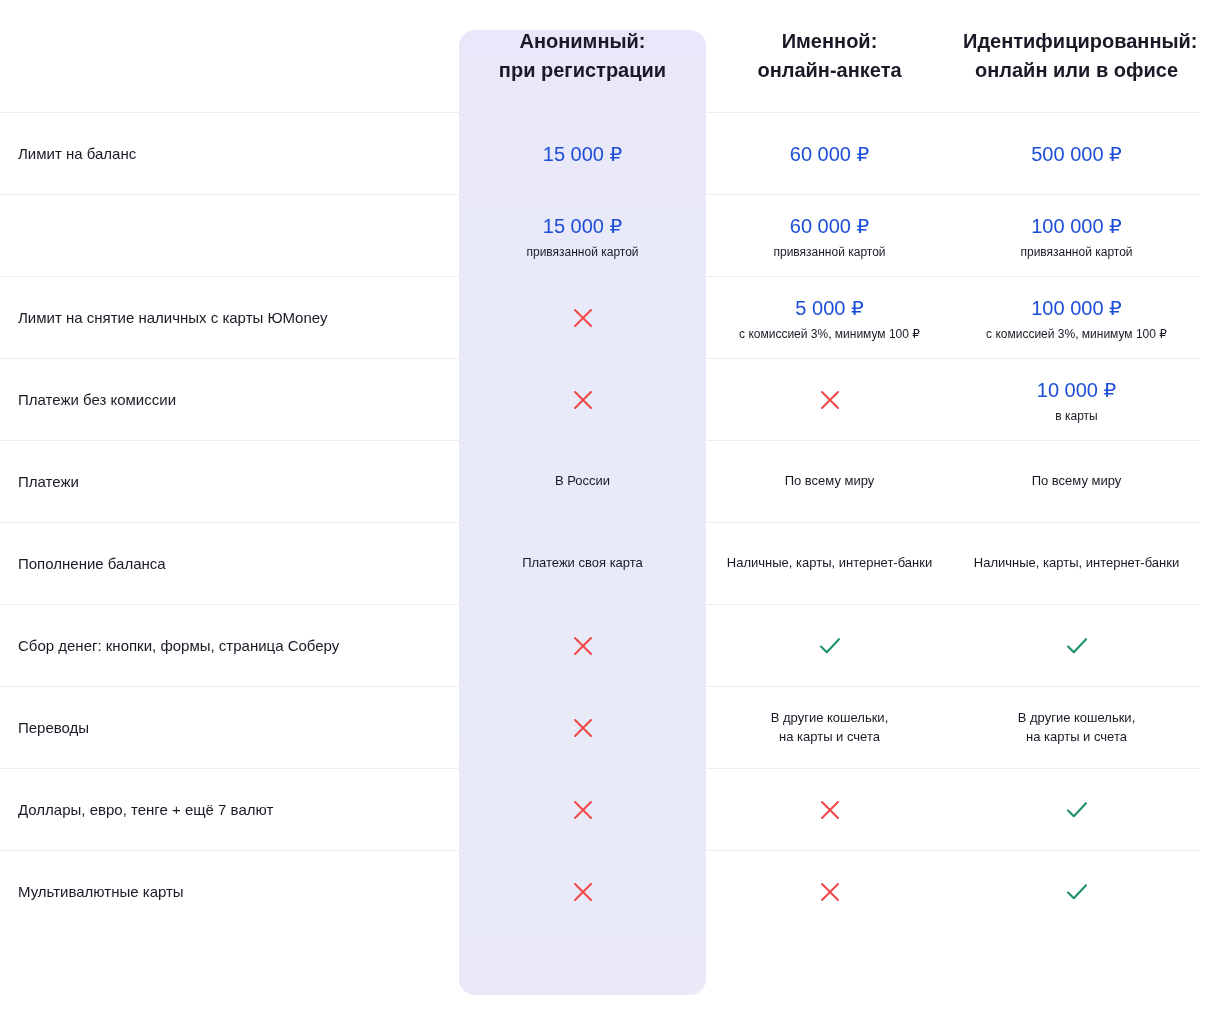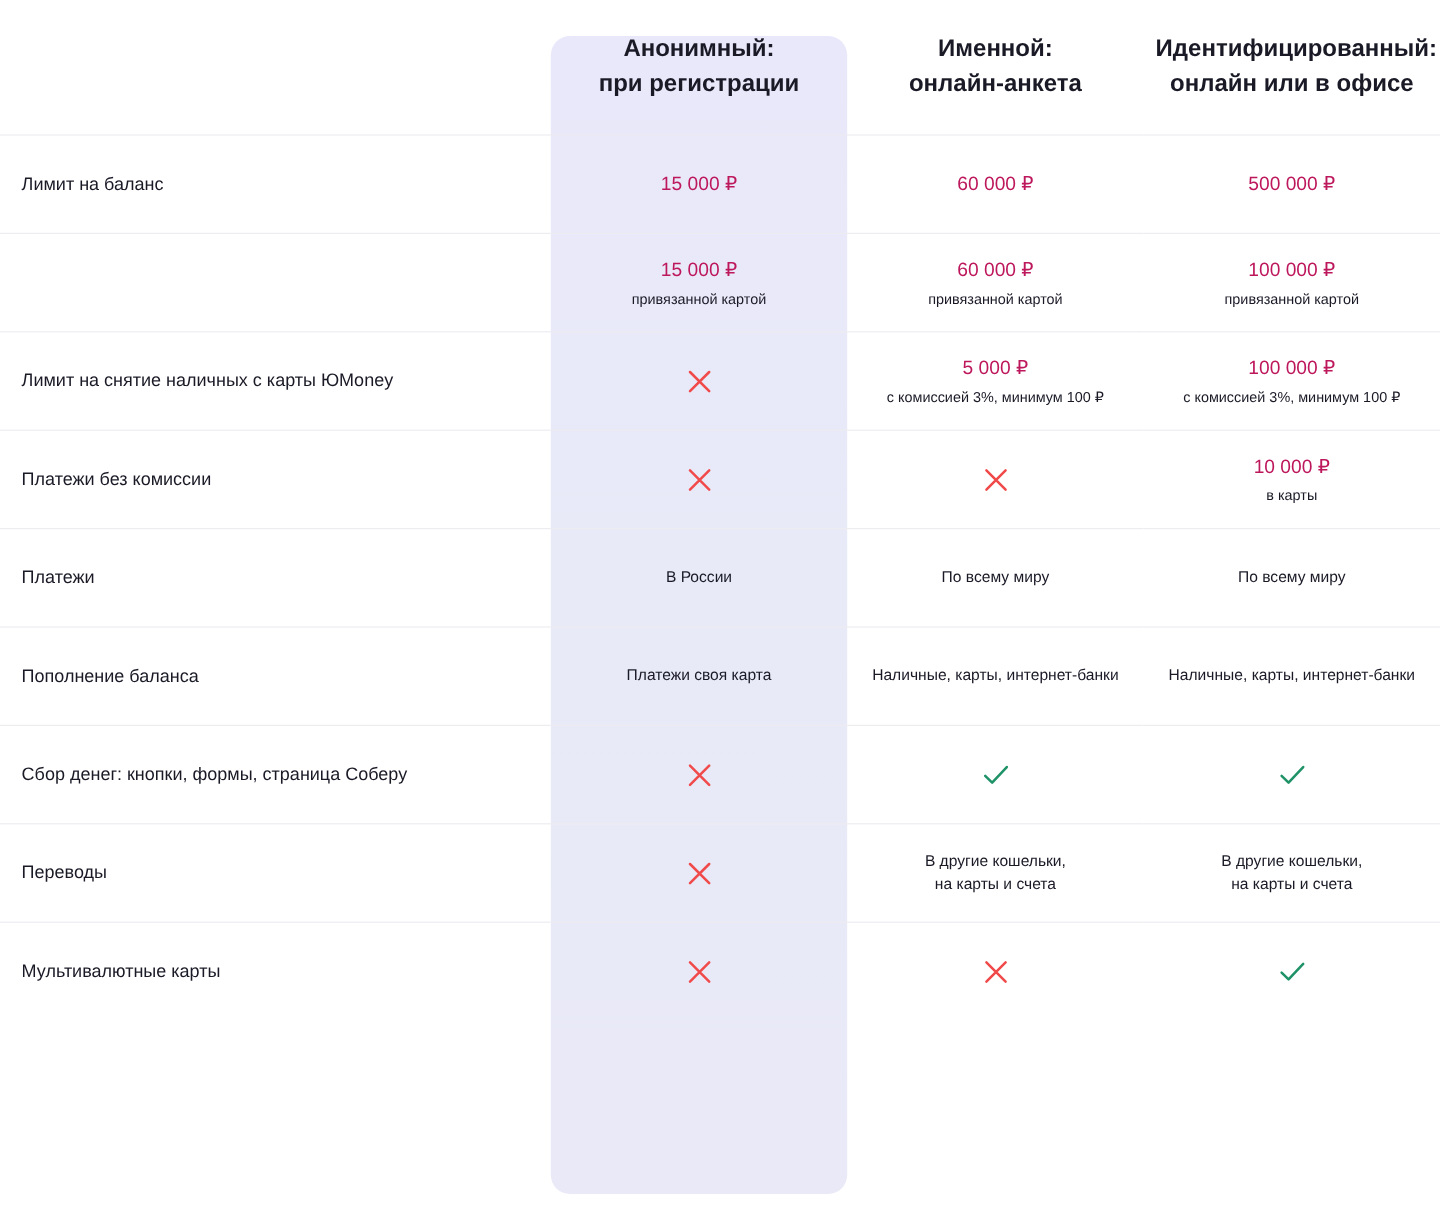--- a/index.html
+++ b/index.html
@@ -78,22 +78,22 @@
     color: #1a1a27;
     white-space: nowrap;
   }
 
   td.val {
     text-align: center;
   }
 
   .val-main {
     display: block;
-    font-size: 16px;
-    color: #be185d;
+    font-size: 20px;
+    color: #1d4ed8;
     line-height: 1.5;
     white-space: nowrap;
   }
   .val-sub {
     display: block;
     font-size: 12px;
     color: #1a1a27;
     line-height: 1.5;
     margin-top: 2px;
     white-space: nowrap;
@@ -245,20 +245,32 @@
           <td class="val">
             <span class="val-plain">В другие кошельки,</span>
             <span class="val-plain">на карты и счета</span>
           </td>
           <td class="val">
             <span class="val-plain">В другие кошельки,</span>
             <span class="val-plain">на карты и счета</span>
           </td>
         </tr>
         <tr>
+          <td class="feature">Доллары, евро, тенге + ещё 7 валют</td>
+          <td class="val"><span class="mark"><svg width="26" height="26" viewBox="0 0 26 26" aria-hidden="true">
+                <path d="M5 5 L21 21 M21 5 L5 21" fill="none" stroke="#f04a4a" stroke-width="2.1" stroke-linecap="round"></path>
+              </svg></span></td>
+          <td class="val"><span class="mark"><svg width="26" height="26" viewBox="0 0 26 26" aria-hidden="true">
+                <path d="M5 5 L21 21 M21 5 L5 21" fill="none" stroke="#f04a4a" stroke-width="2.1" stroke-linecap="round"></path>
+              </svg></span></td>
+          <td class="val"><span class="mark"><svg width="26" height="26" viewBox="0 0 26 26" aria-hidden="true">
+                <path d="M4 13.5 L9.8 19.2 L22 6.2" fill="none" stroke="#1f9268" stroke-width="2.1" stroke-linecap="round" stroke-linejoin="round"></path>
+              </svg></span></td>
+        </tr>
+        <tr>
           <td class="feature">Мультивалютные карты</td>
           <td class="val"><span class="mark"><svg width="26" height="26" viewBox="0 0 26 26" aria-hidden="true">
                 <path d="M5 5 L21 21 M21 5 L5 21" fill="none" stroke="#f04a4a" stroke-width="2.1" stroke-linecap="round"></path>
               </svg></span></td>
           <td class="val"><span class="mark"><svg width="26" height="26" viewBox="0 0 26 26" aria-hidden="true">
                 <path d="M5 5 L21 21 M21 5 L5 21" fill="none" stroke="#f04a4a" stroke-width="2.1" stroke-linecap="round"></path>
               </svg></span></td>
           <td class="val"><span class="mark"><svg width="26" height="26" viewBox="0 0 26 26" aria-hidden="true">
                 <path d="M4 13.5 L9.8 19.2 L22 6.2" fill="none" stroke="#1f9268" stroke-width="2.1" stroke-linecap="round" stroke-linejoin="round"></path>
               </svg></span></td>

